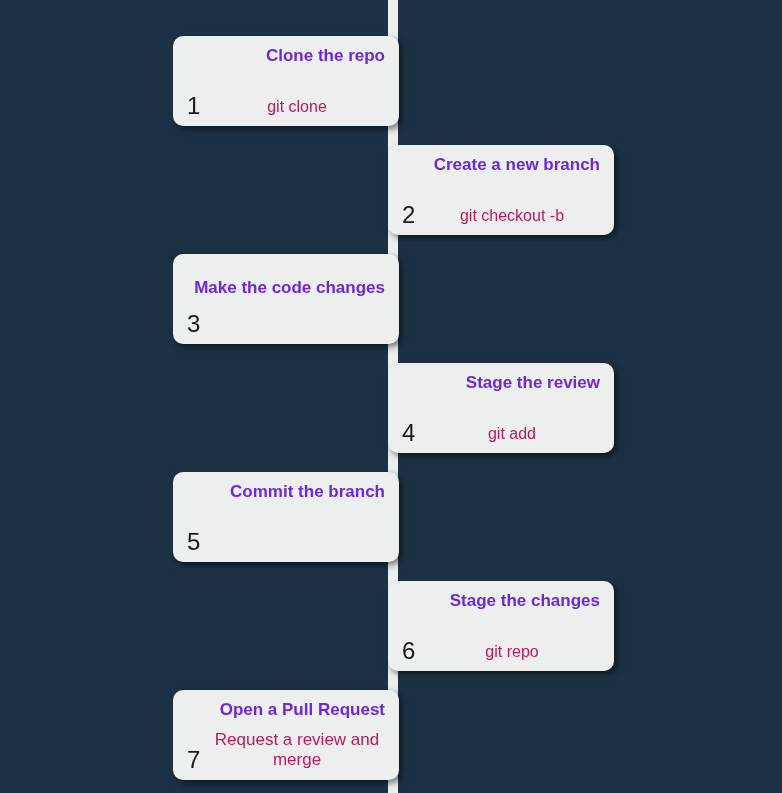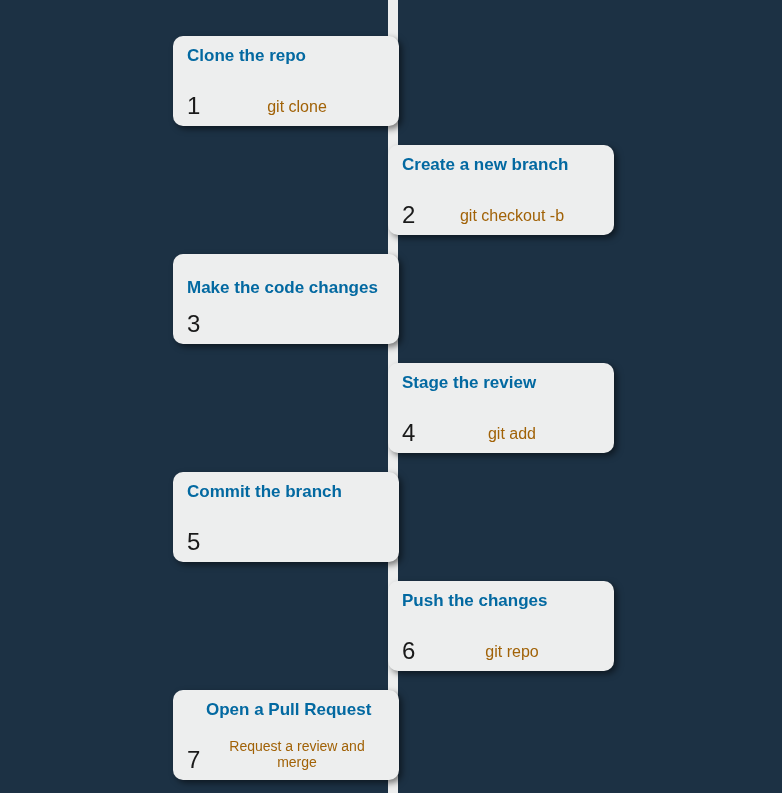--- a/index.html
+++ b/index.html
@@ -24,43 +24,43 @@
     width: 226px;
     height: 90px;
     background: #edeeee;
     border-radius: 10px;
     box-shadow: 3px 3px 6px rgba(0,0,0,0.5);
     padding: 10px 14px 10px 14px;
   }
   .card .title {
     font-weight: bold;
     font-size: 17px;
-    color: #0369a1;
-    text-align: left;
+    color: #6d28d9;
+    text-align: right;
     line-height: 1.2;
     margin-bottom: 4px;
   }
   .card .row {
     display: flex;
     align-items: flex-end;
     position: absolute;
     bottom: 8px;
     left: 14px;
     right: 14px;
   }
   .card .num {
     font-size: 24px;
     color: #1a1a1a;
     width: 22px;
     line-height: 1;
   }
   .card .cmd {
     flex: 1;
     font-size: 16px;
-    color: #a16207;
+    color: #be185d;
     text-align: center;
     padding-bottom: 2px;
     margin-top: 28px;
   }
   .card-left { left: 173px; }
   .card-right { left: 388px; }
   .c1 { top: 36px; }
   .c2 { top: 145px; }
   .c3 { top: 254px; }
   .c4 { top: 363px; }
@@ -107,26 +107,26 @@
 </div>
 
 <div class="card card-left c5">
   <div class="title">Commit the branch</div>
   <div class="row">
     <div class="num">5</div>
   </div>
 </div>
 
 <div class="card card-right c6">
-  <div class="title">Push the changes</div>
+  <div class="title">Stage the changes</div>
   <div class="row">
     <div class="num">6</div>
     <div class="cmd">git repo</div>
   </div>
 </div>
 
 <div class="card card-left c7">
   <div class="title">Open a Pull Request</div>
   <div class="row">
     <div class="num">7</div>
-    <div class="cmd" style="font-size:14px;">Request a review and merge</div>
+    <div class="cmd" style="font-size:17px;">Request a review and merge</div>
   </div>
 </div>
 
 </body></html>

